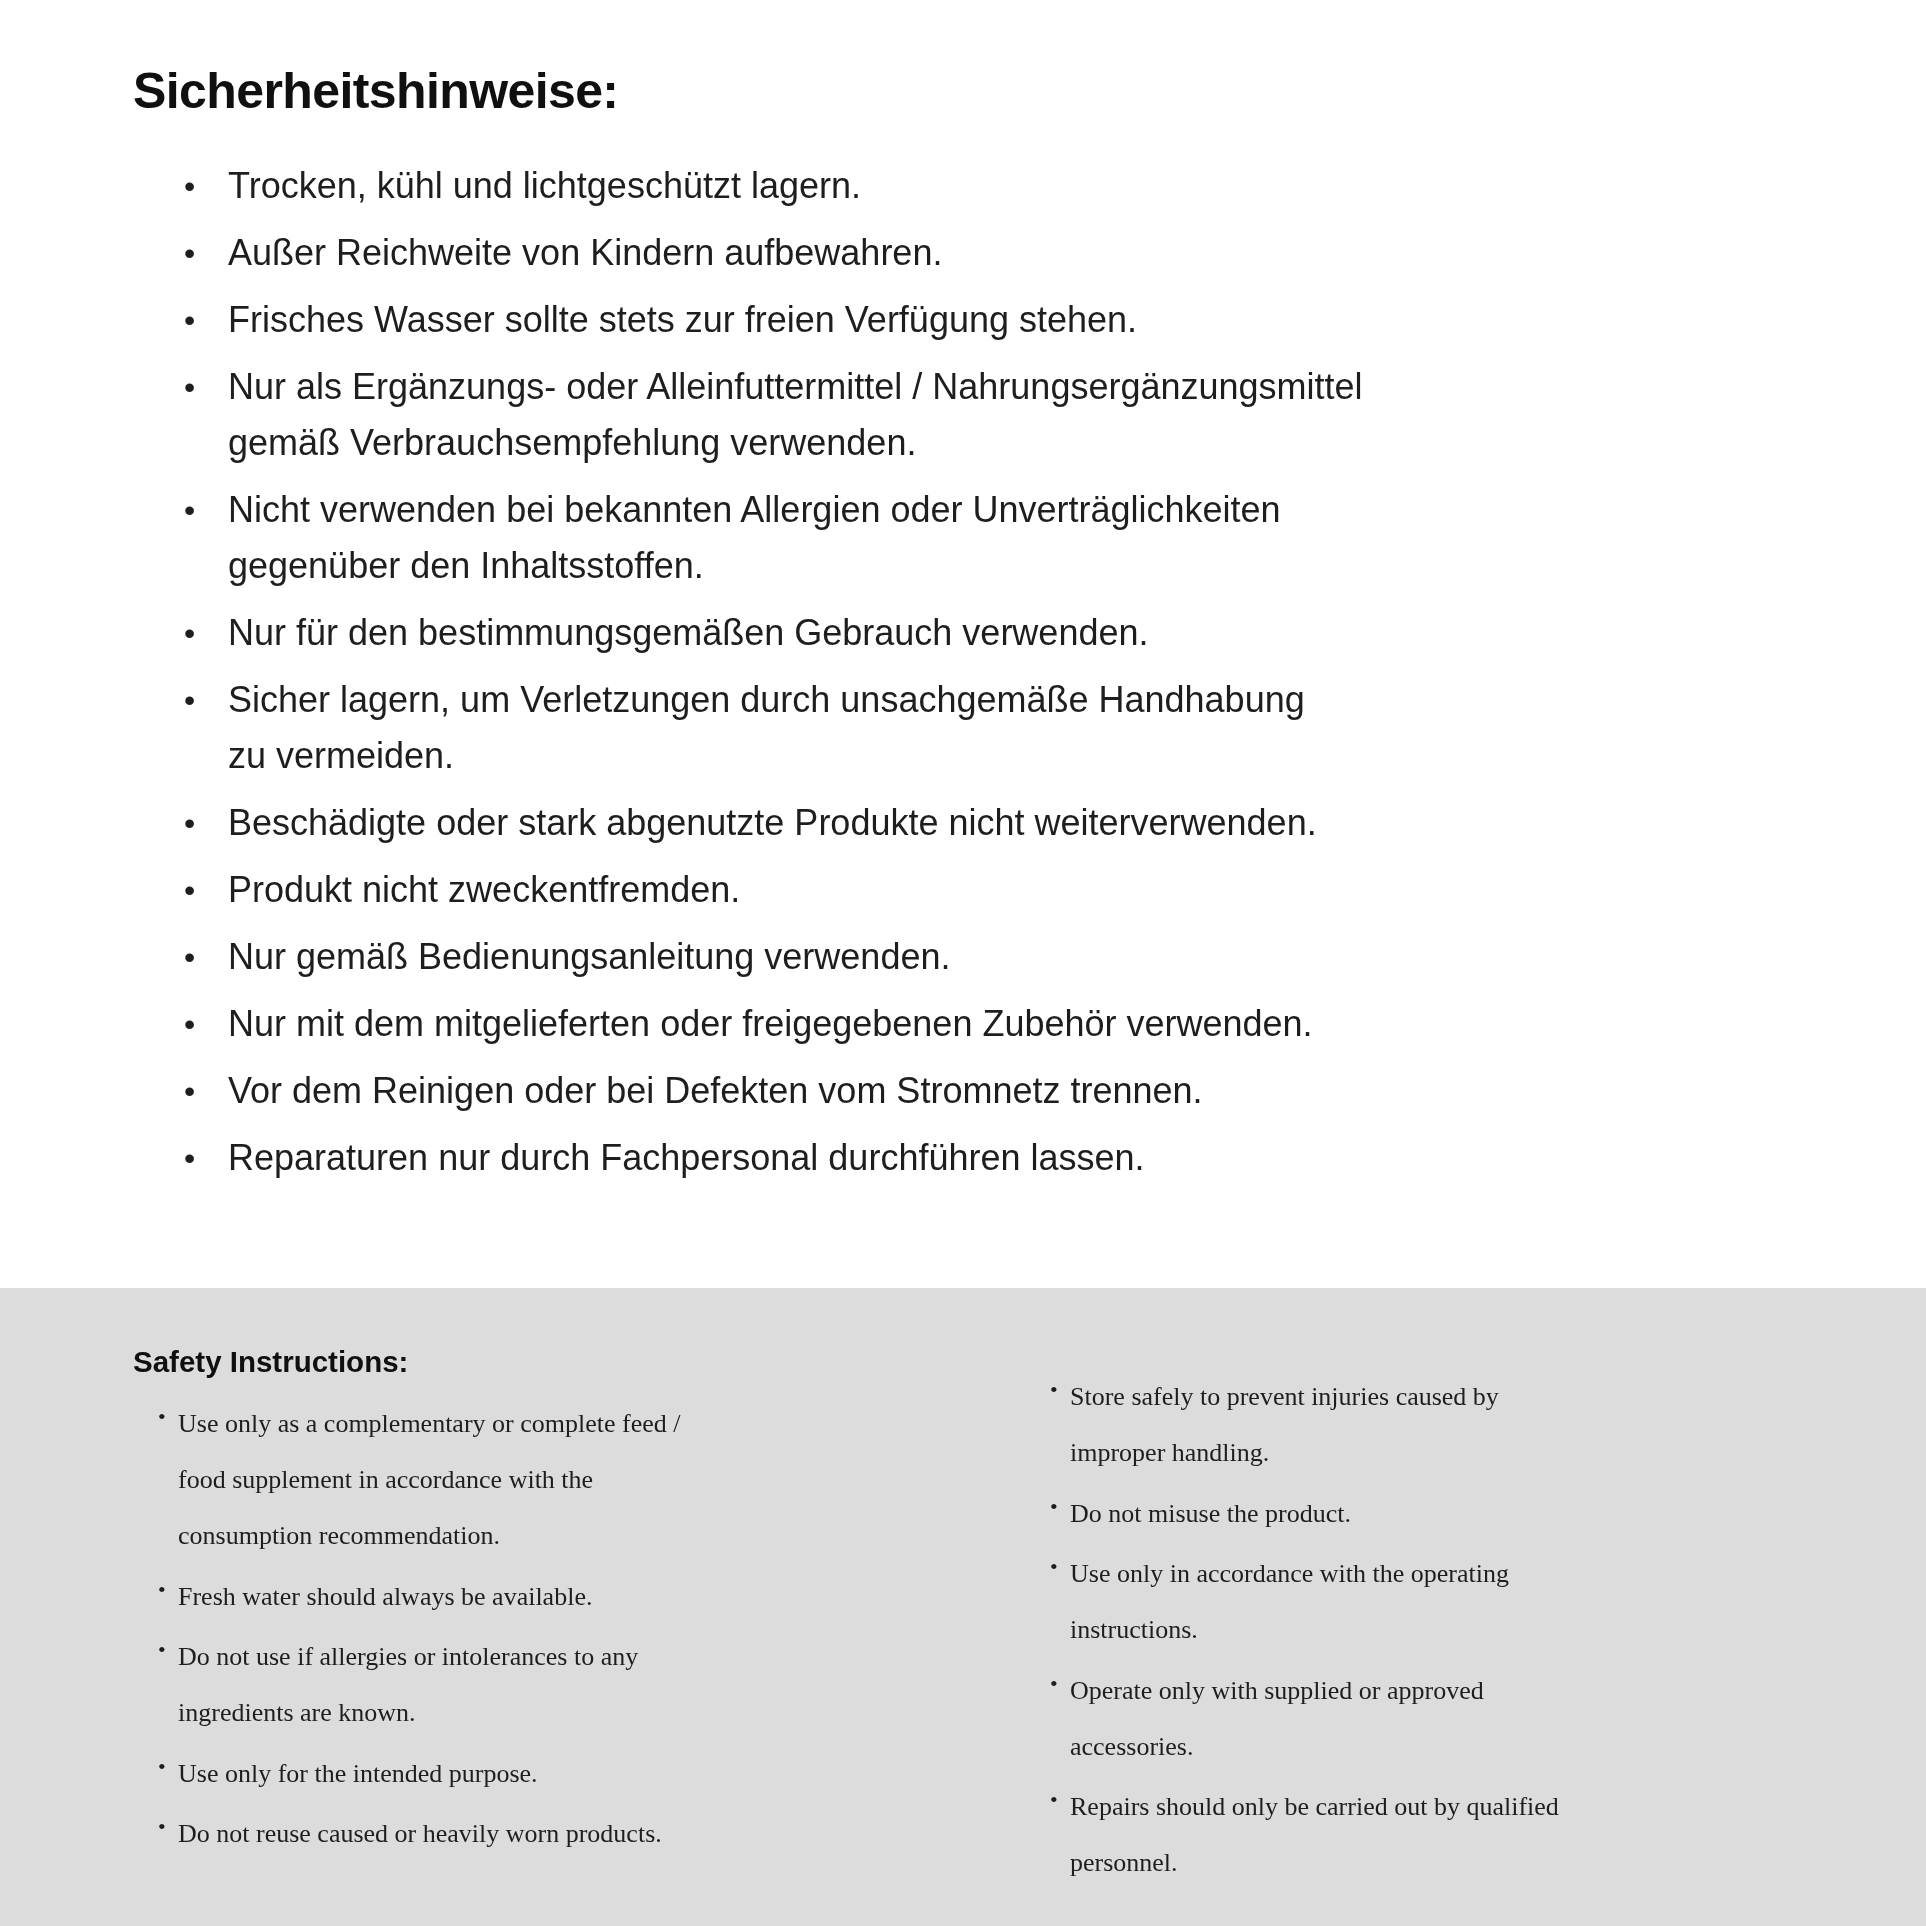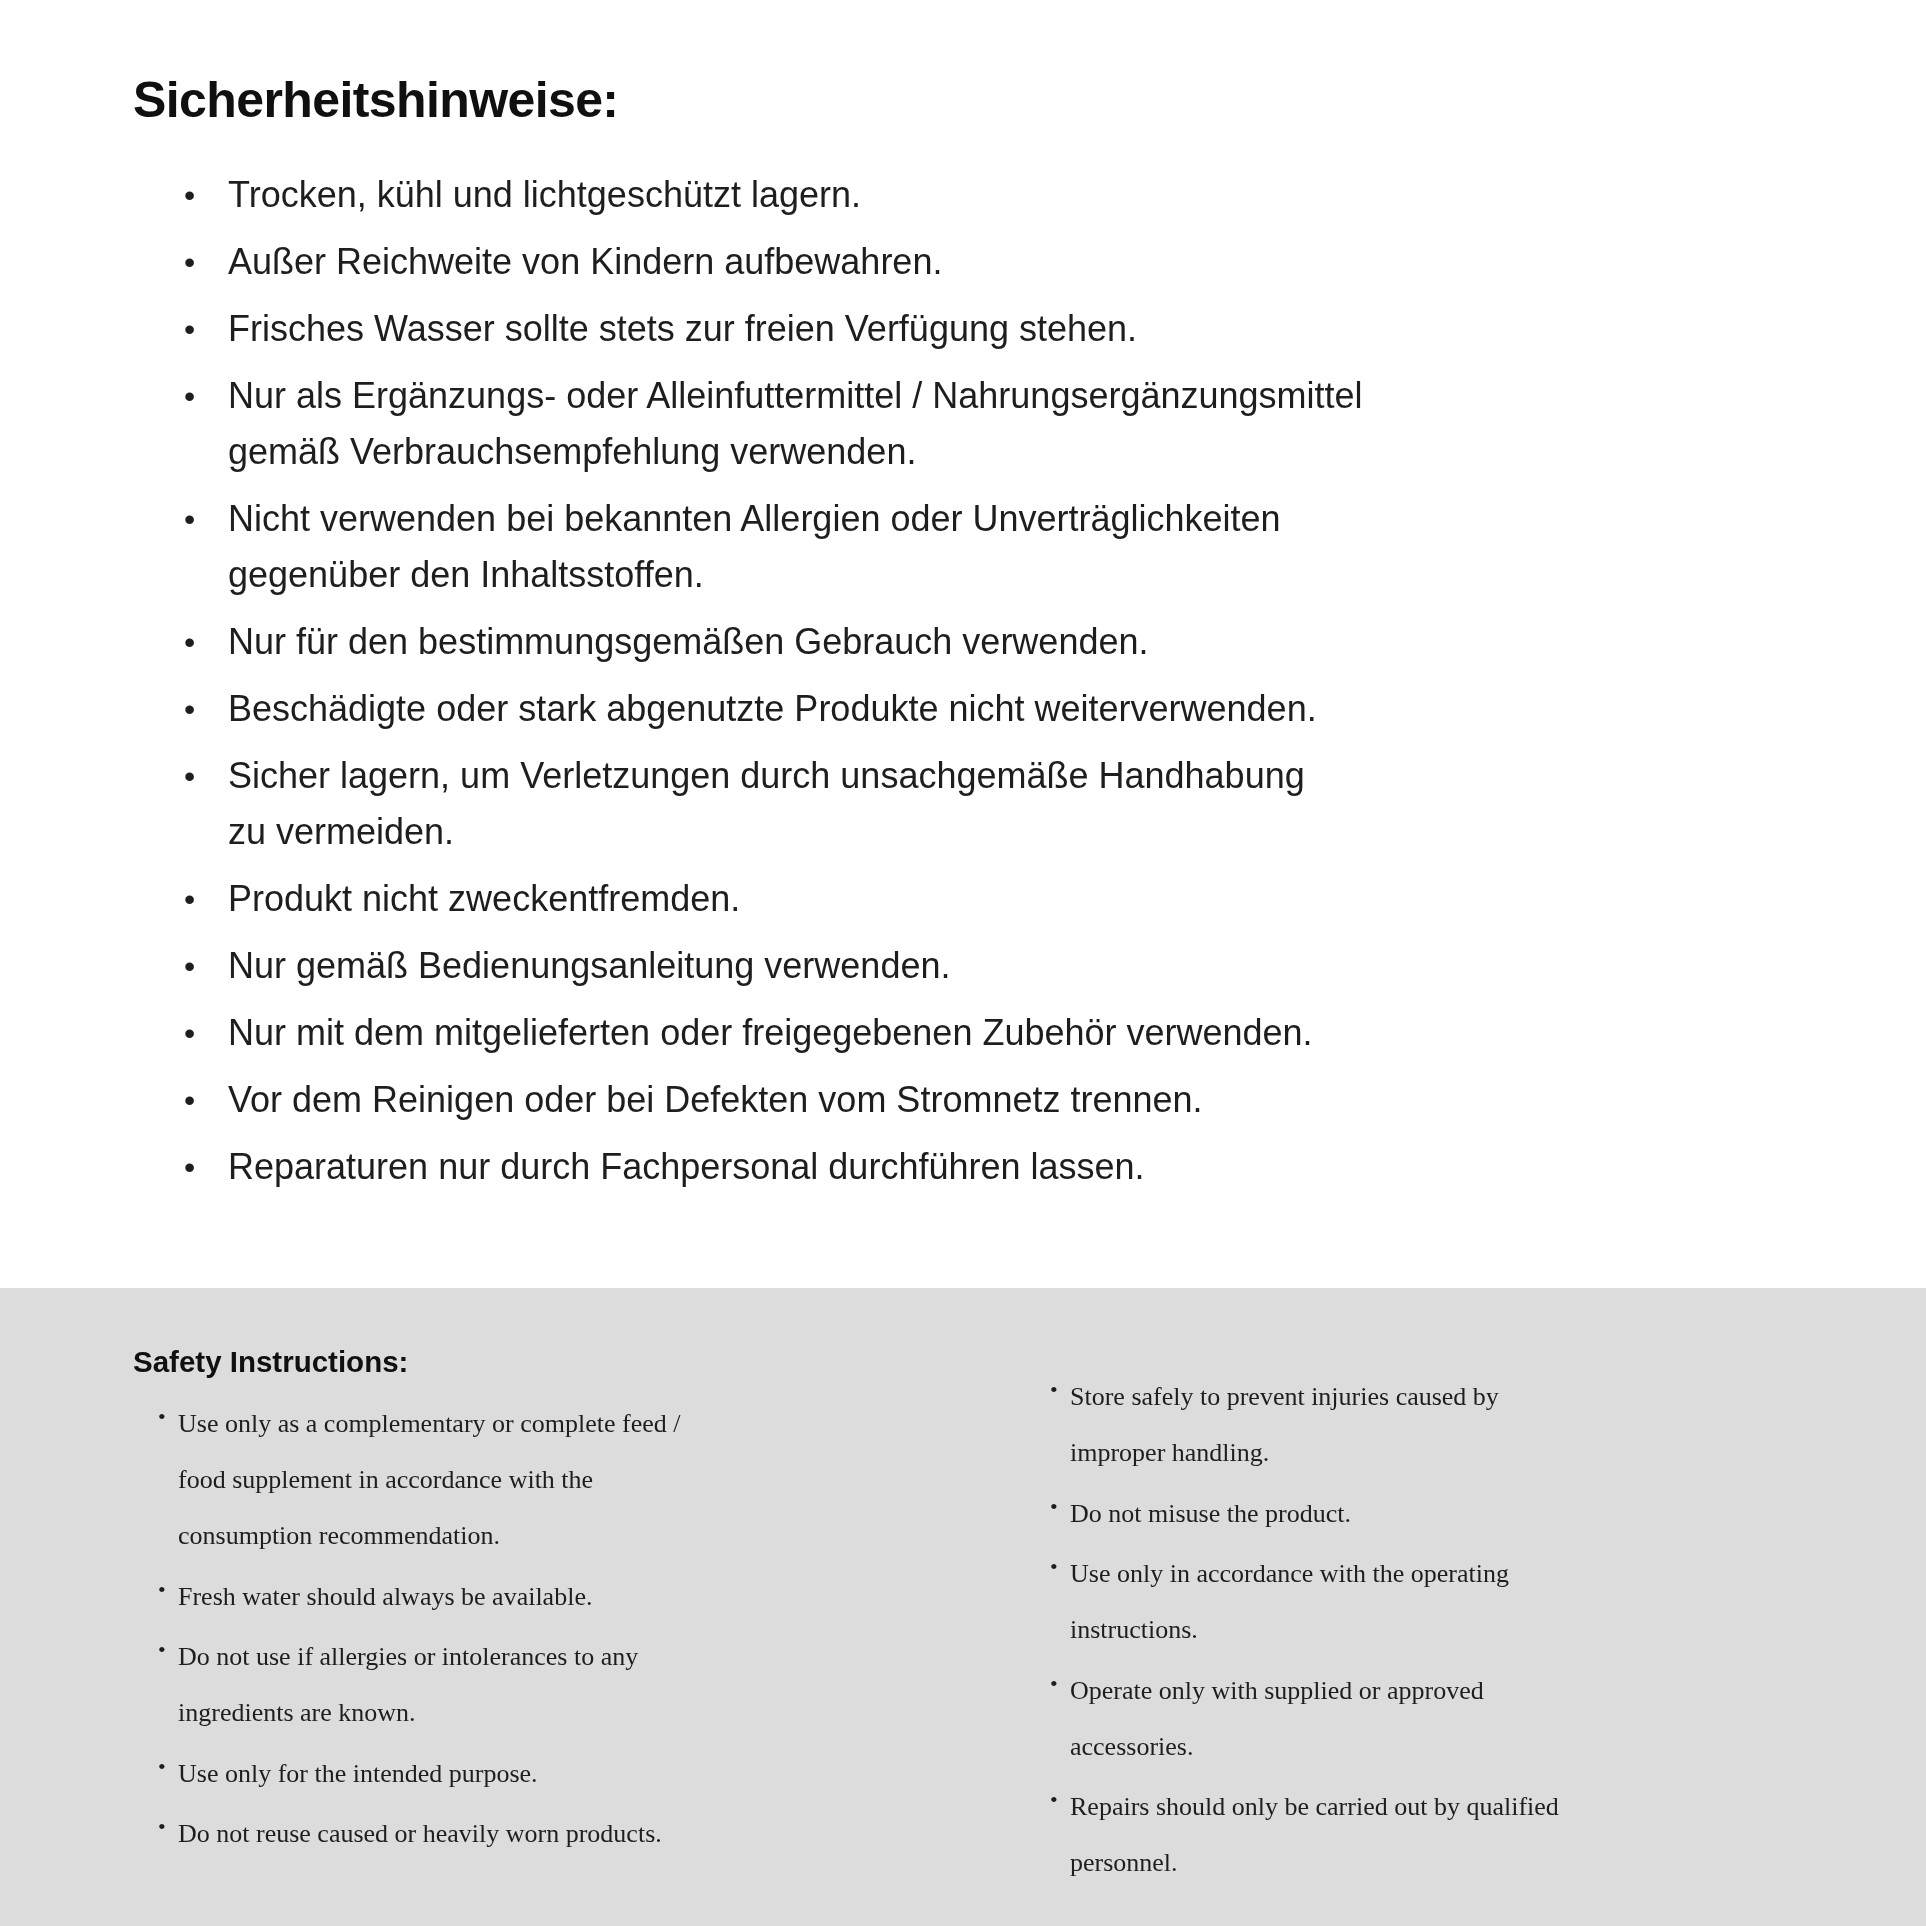--- a/index.html
+++ b/index.html
@@ -21,21 +21,21 @@
   }
   .page{position:absolute;inset:0;}
 
   
   .de-section{
     position:absolute;
     left:133px;top:56px;
     width:1669px;
   }
   .de-title{
-    margin:16px 0 37px 0;
+    margin:7px 0 37px 0;
     font-size:50px;
     line-height:1.15;
     font-weight:700;
     color:var(--heading-ink);
     letter-spacing:-0.6px;
   }
   ul.safety-list{
     list-style:none;
     margin:16px;padding:0;
   }
@@ -125,26 +125,26 @@
         <li>
           <span class="item-text txt">Nicht verwenden bei bekannten Allergien oder Unverträglichkeiten
 gegenüber den Inhaltsstoffen.</span>
         </li>
 
         <li>
           <span class="item-text txt">Nur für den bestimmungsgemäßen Gebrauch verwenden.</span>
         </li>
 
         <li>
-          <span class="item-text txt">Beschädigte oder stark abgenutzte Produkte nicht weiterverwenden.</span>
-        </li>
-
-        <li>
           <span class="item-text txt">Sicher lagern, um Verletzungen durch unsachgemäße Handhabung
 zu vermeiden.</span>
+        </li>
+
+        <li>
+          <span class="item-text txt">Beschädigte oder stark abgenutzte Produkte nicht weiterverwenden.</span>
         </li>
 
         <li>
           <span class="item-text txt">Produkt nicht zweckentfremden.</span>
         </li>
 
         <li>
           <span class="item-text txt">Nur gemäß Bedienungsanleitung verwenden.</span>
         </li>
 

